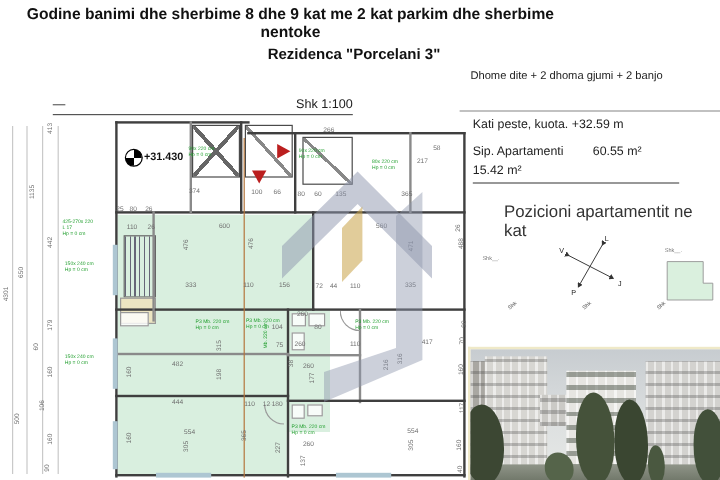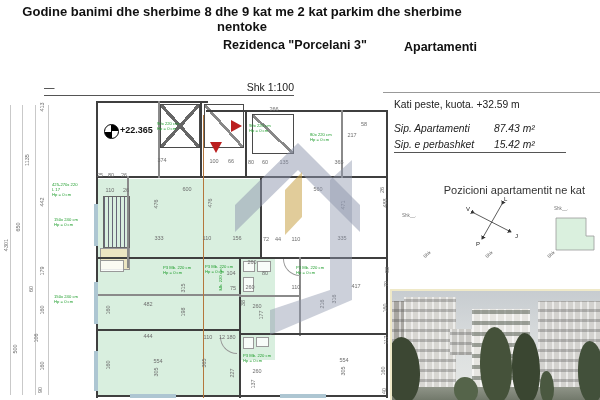--- a/index.html
+++ b/index.html
@@ -10,24 +10,24 @@
   .main-title{left:0;top:4px;width:484px;text-align:center;font-size:13px;font-weight:bold;color:#111;}
   .sub-title{left:95px;top:38px;width:400px;text-align:center;font-size:12.5px;font-weight:bold;color:#111;}
   .plan-heading{left:44px;top:81px;width:250px;display:flex;justify-content:space-between;
                 font-size:10.5px;color:#222;border-bottom:1px solid #555;padding-bottom:2px;}
   .hr-right{left:383px;top:92px;width:217px;height:1px;background:#999;}
   
   .apt-heading{left:404px;top:40px;font-size:12.5px;font-weight:bold;color:#111;}
   .apt-sub{left:392px;top:58px;font-size:9.3px;color:#222;}
   .floor-line{left:394px;top:99px;font-size:10.3px;color:#222;}
   .areas{left:394px;top:121px;width:172px;font-size:10.3px;color:#222;}
-  .area-row{display:flex;height:15.5px;align-items:center;font-style:italic;}
+  .area-row{display:flex;height:15.5px;align-items:flex-start;}
   .area-row.uline{border-bottom:1px solid #555;}
   .area-label{width:100px;}
-  .pozicioni{left:420px;top:184px;width:165px;text-align:right;font-size:11px;color:#333;}
+  .pozicioni{left:420px;top:168px;width:165px;text-align:left;font-size:14px;color:#333;}
   .key-label{font-size:4.6px;color:#777;}
   .diag-label{font-size:4.6px;color:#555;transform:rotate(-40deg);}
   
   .wall{position:absolute;background:#3f3f3f;}
   .wall.lt{background:#8a8a8a;}
   .green{position:absolute;background:rgba(186,226,197,.55);}
   .box{position:absolute;border:1.5px solid #4a4a4a;background:#fff;}
   .xbox{background:
     linear-gradient(to top right,transparent 47%,#666 47%,#666 53%,transparent 53%),
     linear-gradient(to bottom right,transparent 47%,#666 47%,#666 53%,transparent 53%),#fff;}
@@ -132,21 +132,21 @@
     <div class="secline" style="left:203px;top:115px;height:283px;"></div>
     <div class="chain" style="left:10px;top:105px;height:290px;"></div>
     <div class="chain" style="left:22px;top:105px;height:290px;"></div>
     <div class="chain" style="left:35px;top:105px;height:290px;"></div>
     <div class="chain" style="left:48px;top:105px;height:290px;"></div>
 
     <div class="tri-down" style="left:210px;top:142px;"></div>
     <div class="tri-right" style="left:231px;top:120px;"></div>
 
     <div class="lvl-circle" style="left:104px;top:124px;"></div>
-    <div class="lvl-text" style="left:120px;top:125px;">+22.365</div>
+    <div class="lvl-text" style="left:120px;top:125px;">+31.430</div>
 
     <div class="abs" style="left:0;top:0;width:600px;height:400px;">
         <span class="dim rot" style="left: 42px; top: 107px;">413</span>
         <span class="dim rot" style="left: 27px; top: 160px;">1135</span>
         <span class="dim rot" style="left: 42px; top: 202px;">442</span>
         <span class="dim rot" style="left: 18px; top: 227px;">650</span>
         <span class="dim rot" style="left: 6px; top: 245px;">4301</span>
         <span class="dim rot" style="left: 42px; top: 271px;">179</span>
         <span class="dim rot" style="left: 31px; top: 289px;">60</span>
         <span class="dim rot" style="left: 42px; top: 310px;">160</span>
@@ -244,29 +244,28 @@
         <span class="note rot" style="left: 210px; top: 277px;">Mb. 220 cm</span>
       </div>
 
     <svg class="abs" style="left:225px;top:125px;" width="145" height="215" viewBox="0 0 145 215">
       <polygon points="10,80 73,18 135,80 135,107 73,45 10,107" fill="#8d96ad" opacity="0.5"></polygon>
       <polygon points="60,110 60,65 77,47 77,92" fill="#c8a247" opacity="0.55"></polygon>
       <polygon points="105,55 127,35 127,175 45,210 45,185 105,165" fill="#8d96ad" opacity="0.45"></polygon>
     </svg>
   </div>
 
-  <div class="abs apt-heading">Apartamenti</div>
+  <div class="abs apt-sub">Dhome dite + 2 dhoma gjumi + 2 banjo</div>
   <div class="abs floor-line">Kati peste,   kuota. +32.59 m</div>
   <div class="abs areas">
     <div class="area-row">
       <span class="area-label">Sip. Apartamenti</span>
-      <span>87.43 m²</span>
+      <span>60.55 m²</span>
     </div>
     <div class="area-row uline">
-      <span class="area-label">Sip. e perbashket</span>
       <span>15.42 m²</span>
     </div>
   </div>
   <div class="abs pozicioni">Pozicioni apartamentit ne kat</div>
 
   <svg class="abs" style="left:455px;top:192px;" width="75" height="60" viewBox="0 0 75 60">
     <defs>
       <marker id="arr" markerWidth="6" markerHeight="6" refX="4" refY="3" orient="auto">
         <path d="M0,0 L5,3 L0,6 Z" fill="#333"></path>
       </marker>

